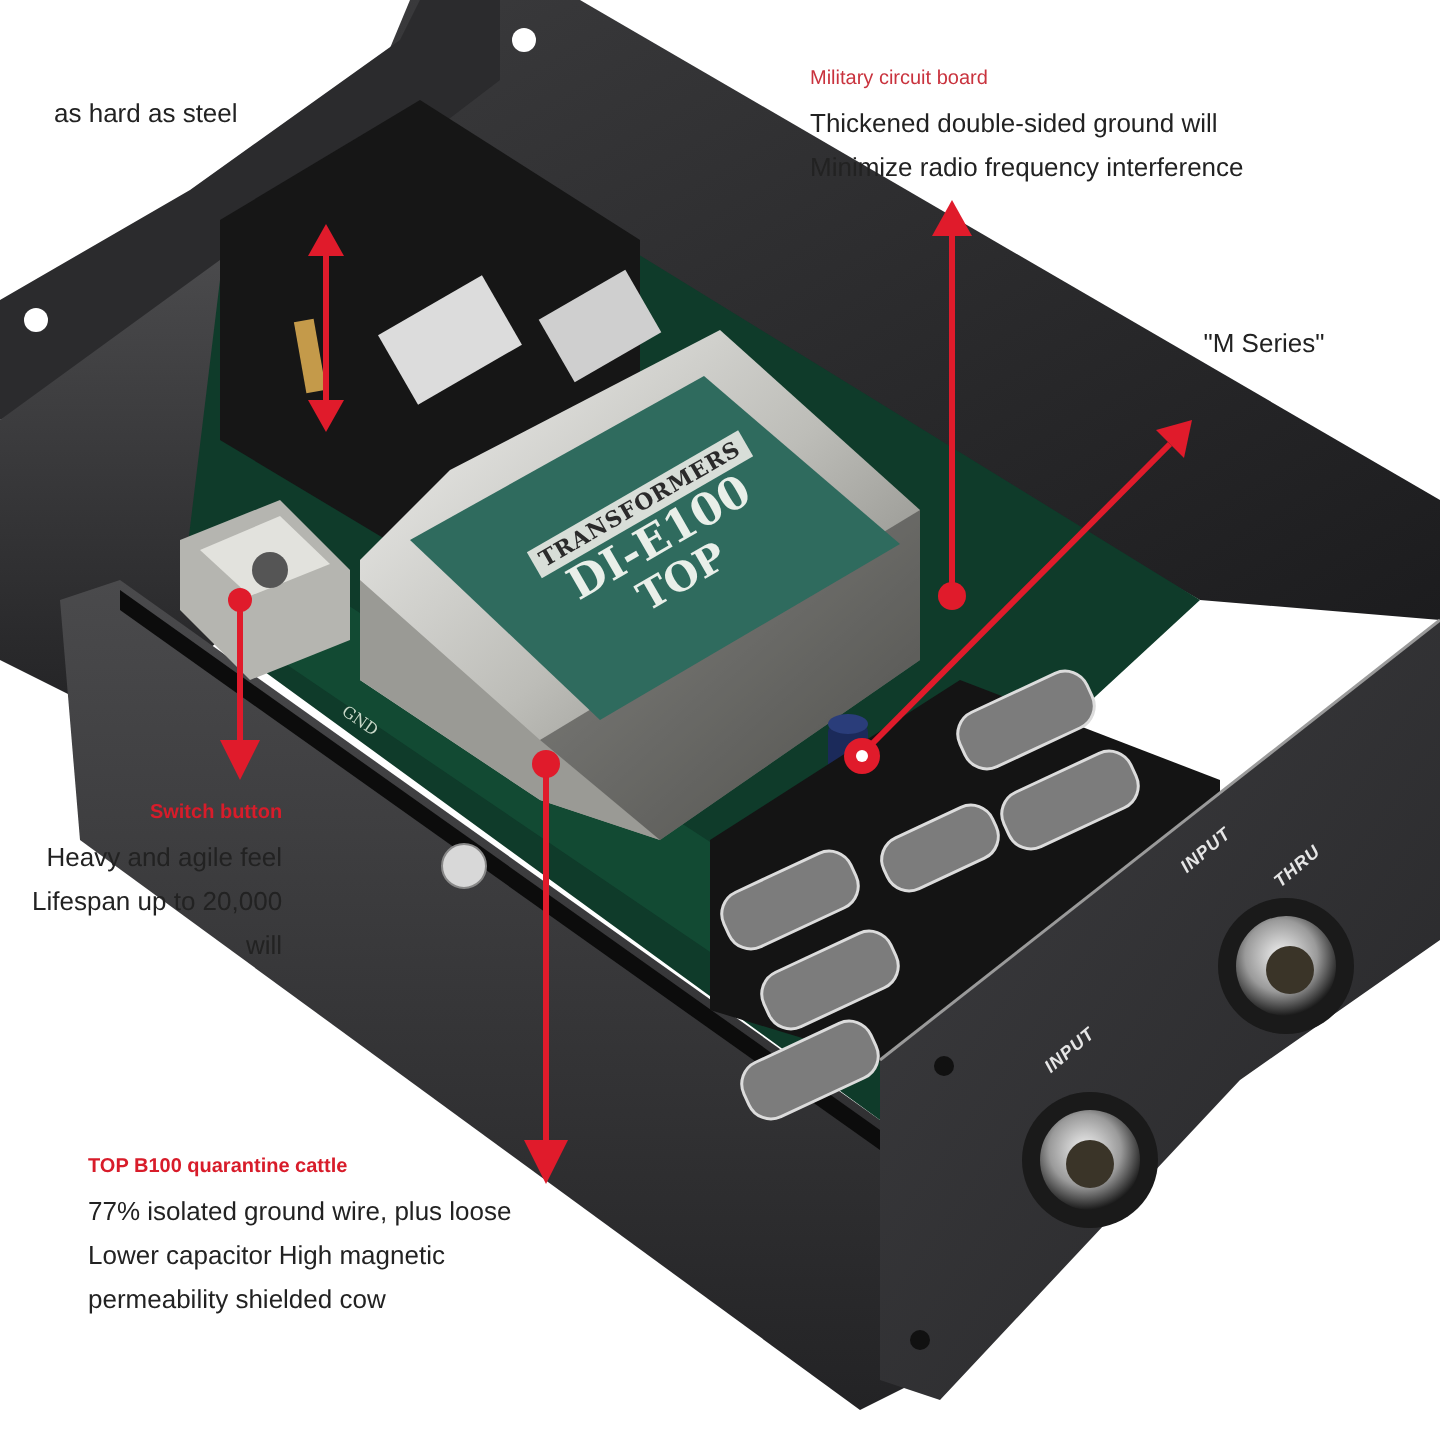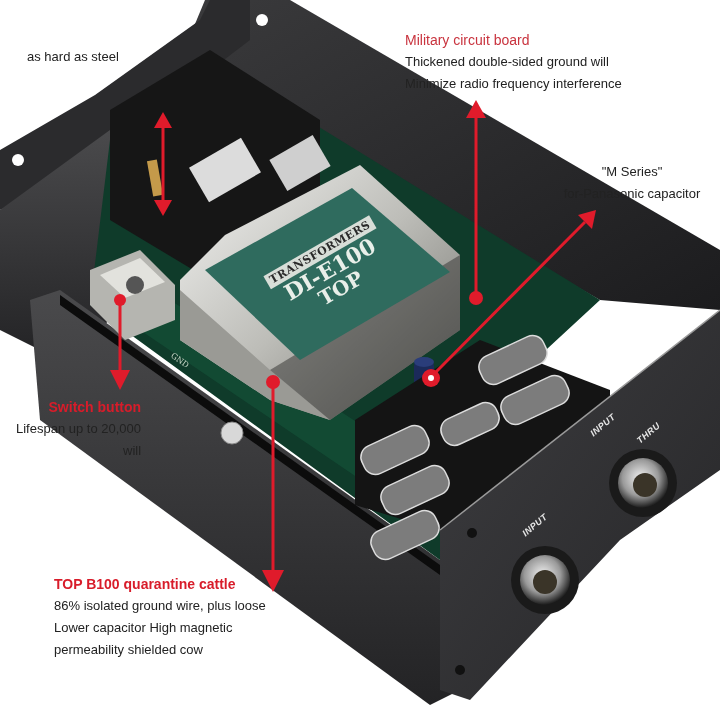--- a/index.html
+++ b/index.html
@@ -1,19 +1,19 @@
 <!DOCTYPE html>
 <html><head>
 <meta charset="utf-8">
 <style>
   html, body { margin: 0; padding: 0; background: #ffffff; }
   body { width: 720px; height: 720px; position: relative; overflow: hidden; font-family: "Liberation Sans", "DejaVu Sans", sans-serif; }
   #stage { position: absolute; left: 0; top: 0; width: 720px; height: 720px; }
   .annot { position: absolute; font-size: 13px; line-height: 22px; color: #222; background: rgba(255,255,255,0.0); }
-  .annot .title { color: #d81c2a; font-weight: bold; font-size: 14px; }
+  .annot .title { color: #d81c2a; font-weight: bold; font-size: 10px; }
   .annot .title.light { font-weight: normal; color: #c9333e; }
   .annot .line { display: block; white-space: nowrap; }
   .annot.center { text-align: center; }
   .panel-label { position: absolute; color: #e6e6e6; font-size: 9px; font-weight: bold; letter-spacing: 0.5px; font-style: italic; }
   .tf-label { position: absolute; }
 </style>
 </head>
 <body>
 
 <div id="stage">
@@ -150,28 +150,28 @@
   </div>
 
   <div class="annot" style="left:405px;top:29px;">
     <span class="line title light">Military circuit board</span>
     <span class="line">Thickened double-sided ground will</span>
     <span class="line">Minimize radio frequency interference</span>
   </div>
 
   <div class="annot center" style="left:549px;top:161px;width:166px;">
     <span class="line">"M Series"</span>
-    <span class="line">for-Panasonic capacitor</span>
   </div>
 
   <div class="annot" style="left:16px;top:396px;text-align:right;">
     <span class="line title">Switch button</span>
+    <span class="line">Heavy and agile feel</span>
     <span class="line">Lifespan up to 20,000</span>
     <span class="line">will</span>
   </div>
 
-  <div class="annot" style="left:54px;top:573px;">
+  <div class="annot" style="left:44px;top:573px;">
     <span class="line title">TOP B100 quarantine cattle</span>
-    <span class="line">86% isolated ground wire, plus loose</span>
+    <span class="line">77% isolated ground wire, plus loose</span>
     <span class="line">Lower capacitor High magnetic</span>
     <span class="line">permeability shielded cow</span>
   </div>
 </div>
 
 </body></html>

